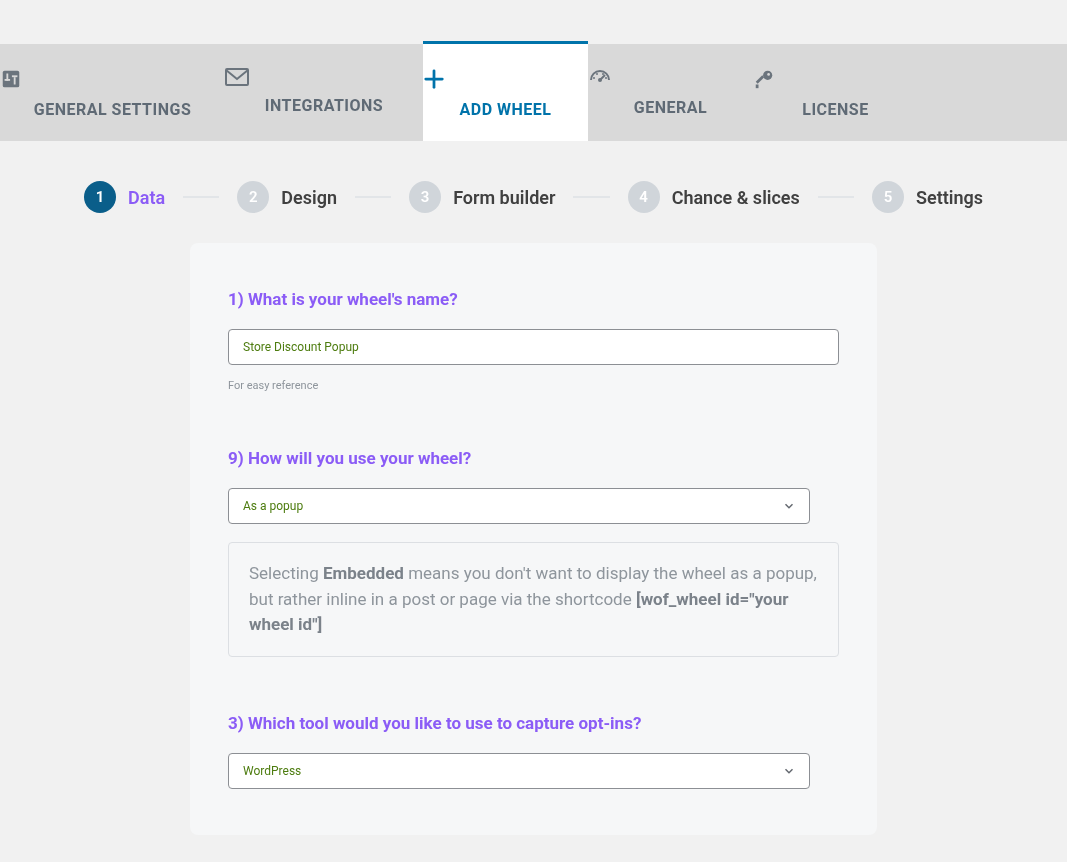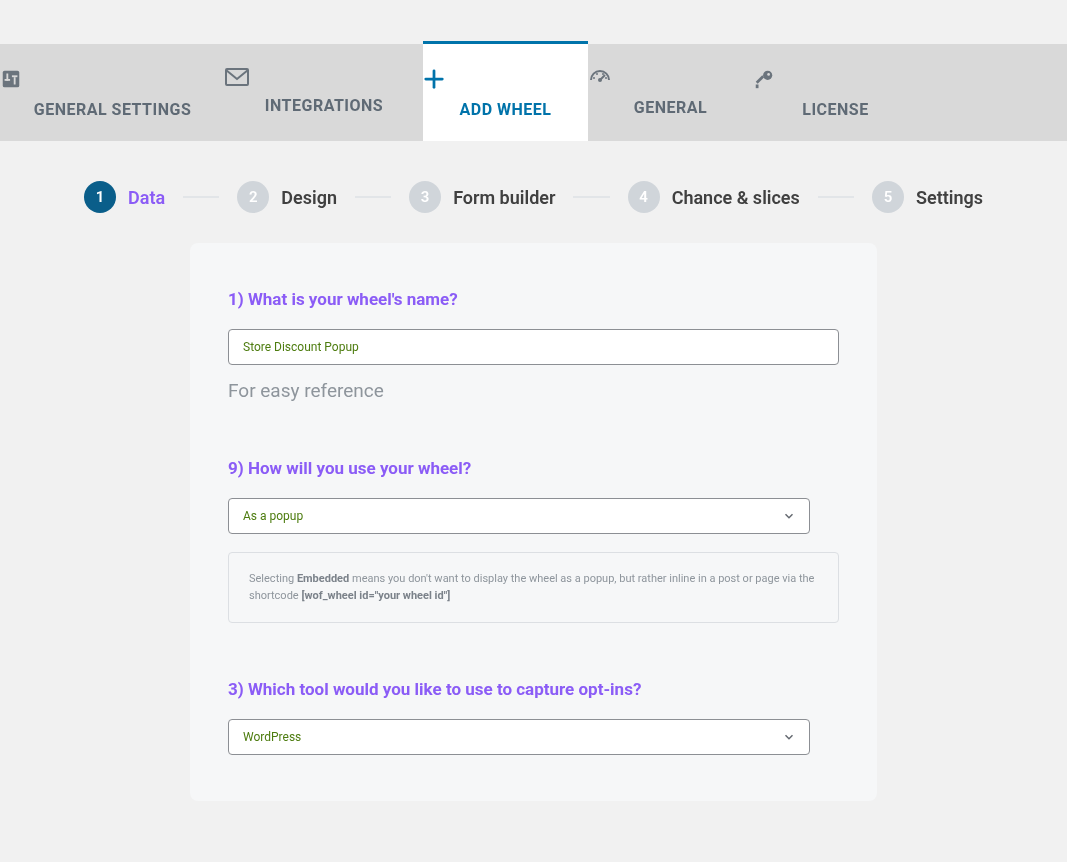--- a/index.html
+++ b/index.html
@@ -103,32 +103,32 @@
     font-family: inherit;
   }
   .select-wrap { position: relative; width: 582px; }
   .select-wrap .chevron {
     position:absolute; right:14px; top:50%; transform:translateY(-50%);
     pointer-events:none;
     color:#646970;
   }
   .select-input { appearance:none; -webkit-appearance:none; padding-right:36px; cursor:pointer; }
   .hint {
-    font-size: 19px;
+    font-size: 11px;
     color: #8e959c;
     margin-top: 14px;
   }
   .section-gap { height: 56px; }
 
   .info-box {
     margin-top: 18px;
     border: 1px solid #dcdfe3;
     border-radius: 4px;
     padding: 18px 20px;
-    font-size: 11px;
+    font-size: 17px;
     line-height: 1.5;
     color: #8e959c;
   }
   .info-box b { color:#7b828a; font-weight:700; }
 
   svg { display:block; }
 </style>
 </head>
 <body>
 

